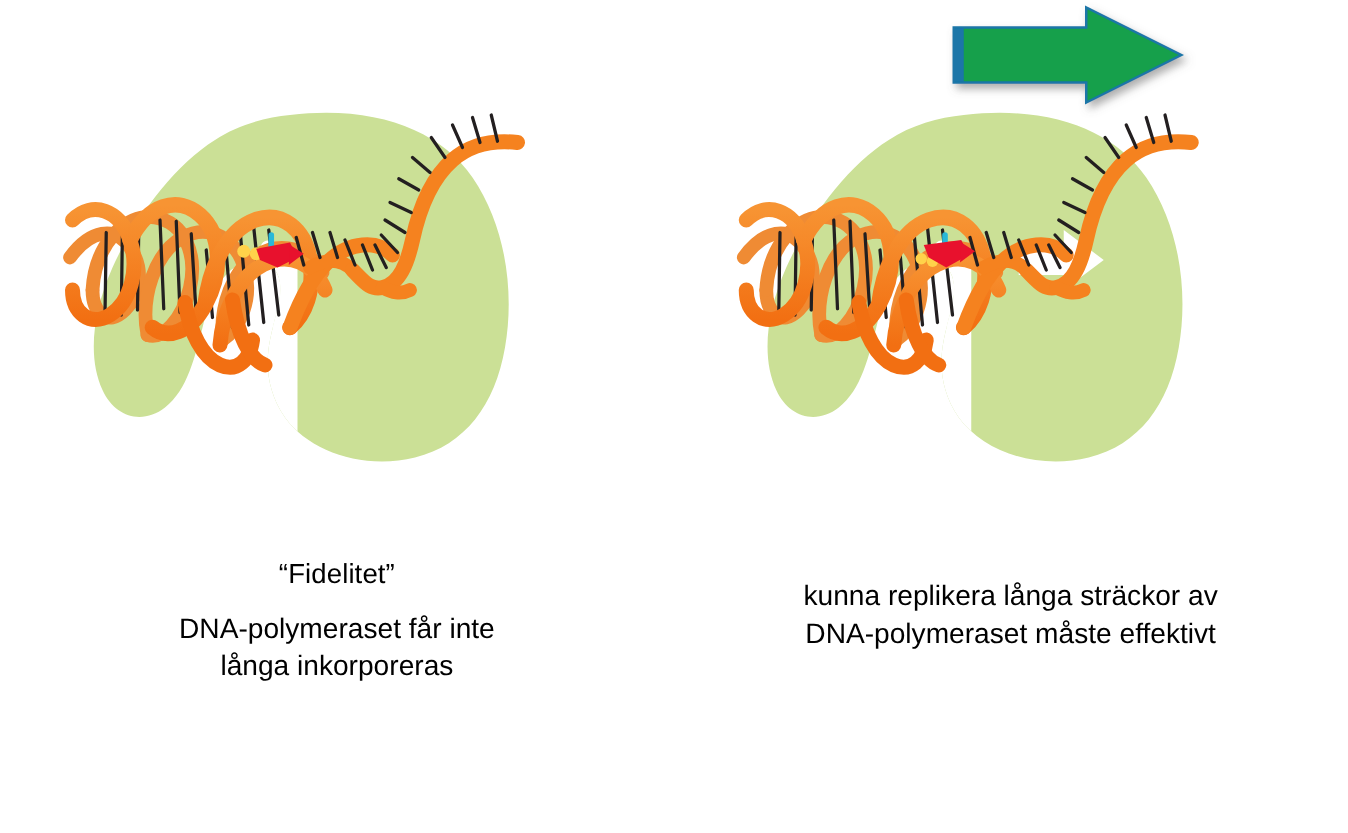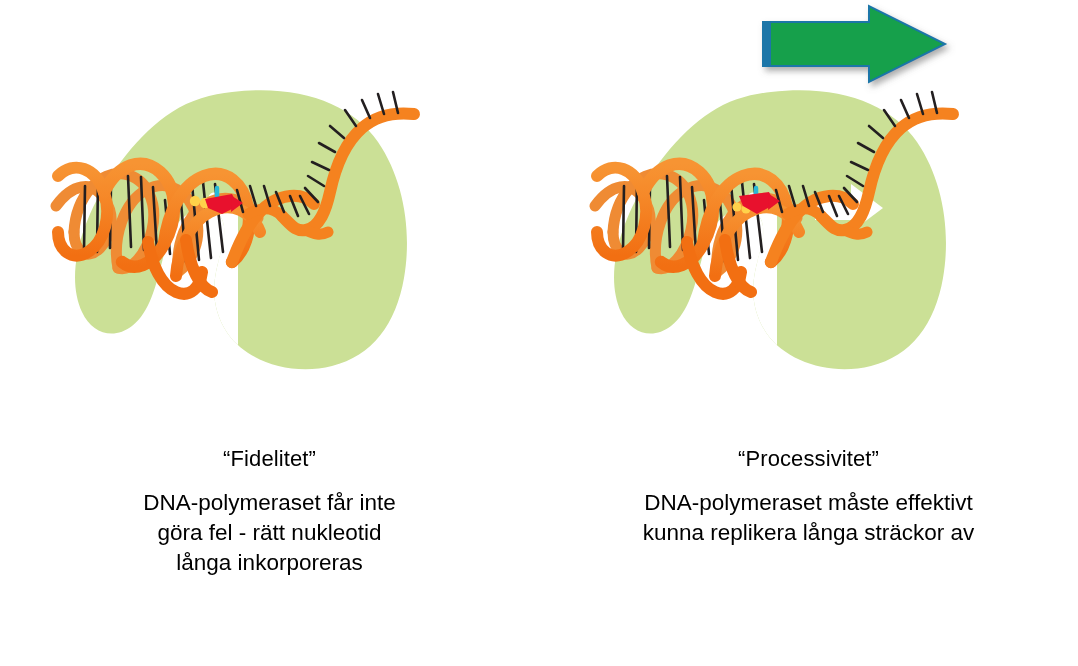--- a/index.html
+++ b/index.html
@@ -227,21 +227,20 @@
           <path d="M205,199 L232,194 L238,206 L222,214 L208,208 Z" fill="#e8112d"></path>
           <path d="M232,196 L243,203 L231,212 Z" fill="#e8112d"></path>
         </g>
       </svg>
     </div>
 
     <div class="caption-area">
       <div class="caption-title">“Fidelitet”</div>
       <div class="caption-body">
         <span class="cap-line">DNA-polymeraset får inte</span>
-        <span class="cap-line">göra fel - rätt nukleotid</span>
         <span class="cap-line">långa inkorporeras</span>
       </div>
     </div>
   </div>
 
   <div class="panel panel-right">
 
     <div class="figure-area">
       <svg width="539" height="440" viewBox="0 0 539 440" xmlns="http://www.w3.org/2000/svg">
         <defs>
@@ -403,21 +402,20 @@
           <line x1="217" y1="188" x2="217" y2="206" stroke="#29b8d8" stroke-width="4.5" stroke-linecap="round"></line>
           <circle cx="198" cy="207" r="4.6" fill="#ffd24a"></circle>
           <circle cx="207" cy="209" r="4.6" fill="#ffd24a"></circle>
           <path d="M200,196 L230,192 L236,204 L218,214 L204,206 Z" fill="#e8112d"></path>
           <path d="M230,194 L241,201 L229,210 Z" fill="#e8112d"></path>
         </g>
       </svg>
     </div>
 
     <div class="caption-area">
-      <div class="caption-title">“Processivitet”</div>
       <div class="caption-body">
+        <span class="cap-line">kunna replikera långa sträckor av</span>
         <span class="cap-line">DNA-polymeraset måste effektivt</span>
-        <span class="cap-line">kunna replikera långa sträckor av</span>
       </div>
     </div>
   </div>
 
 </div>
 
 </body></html>

